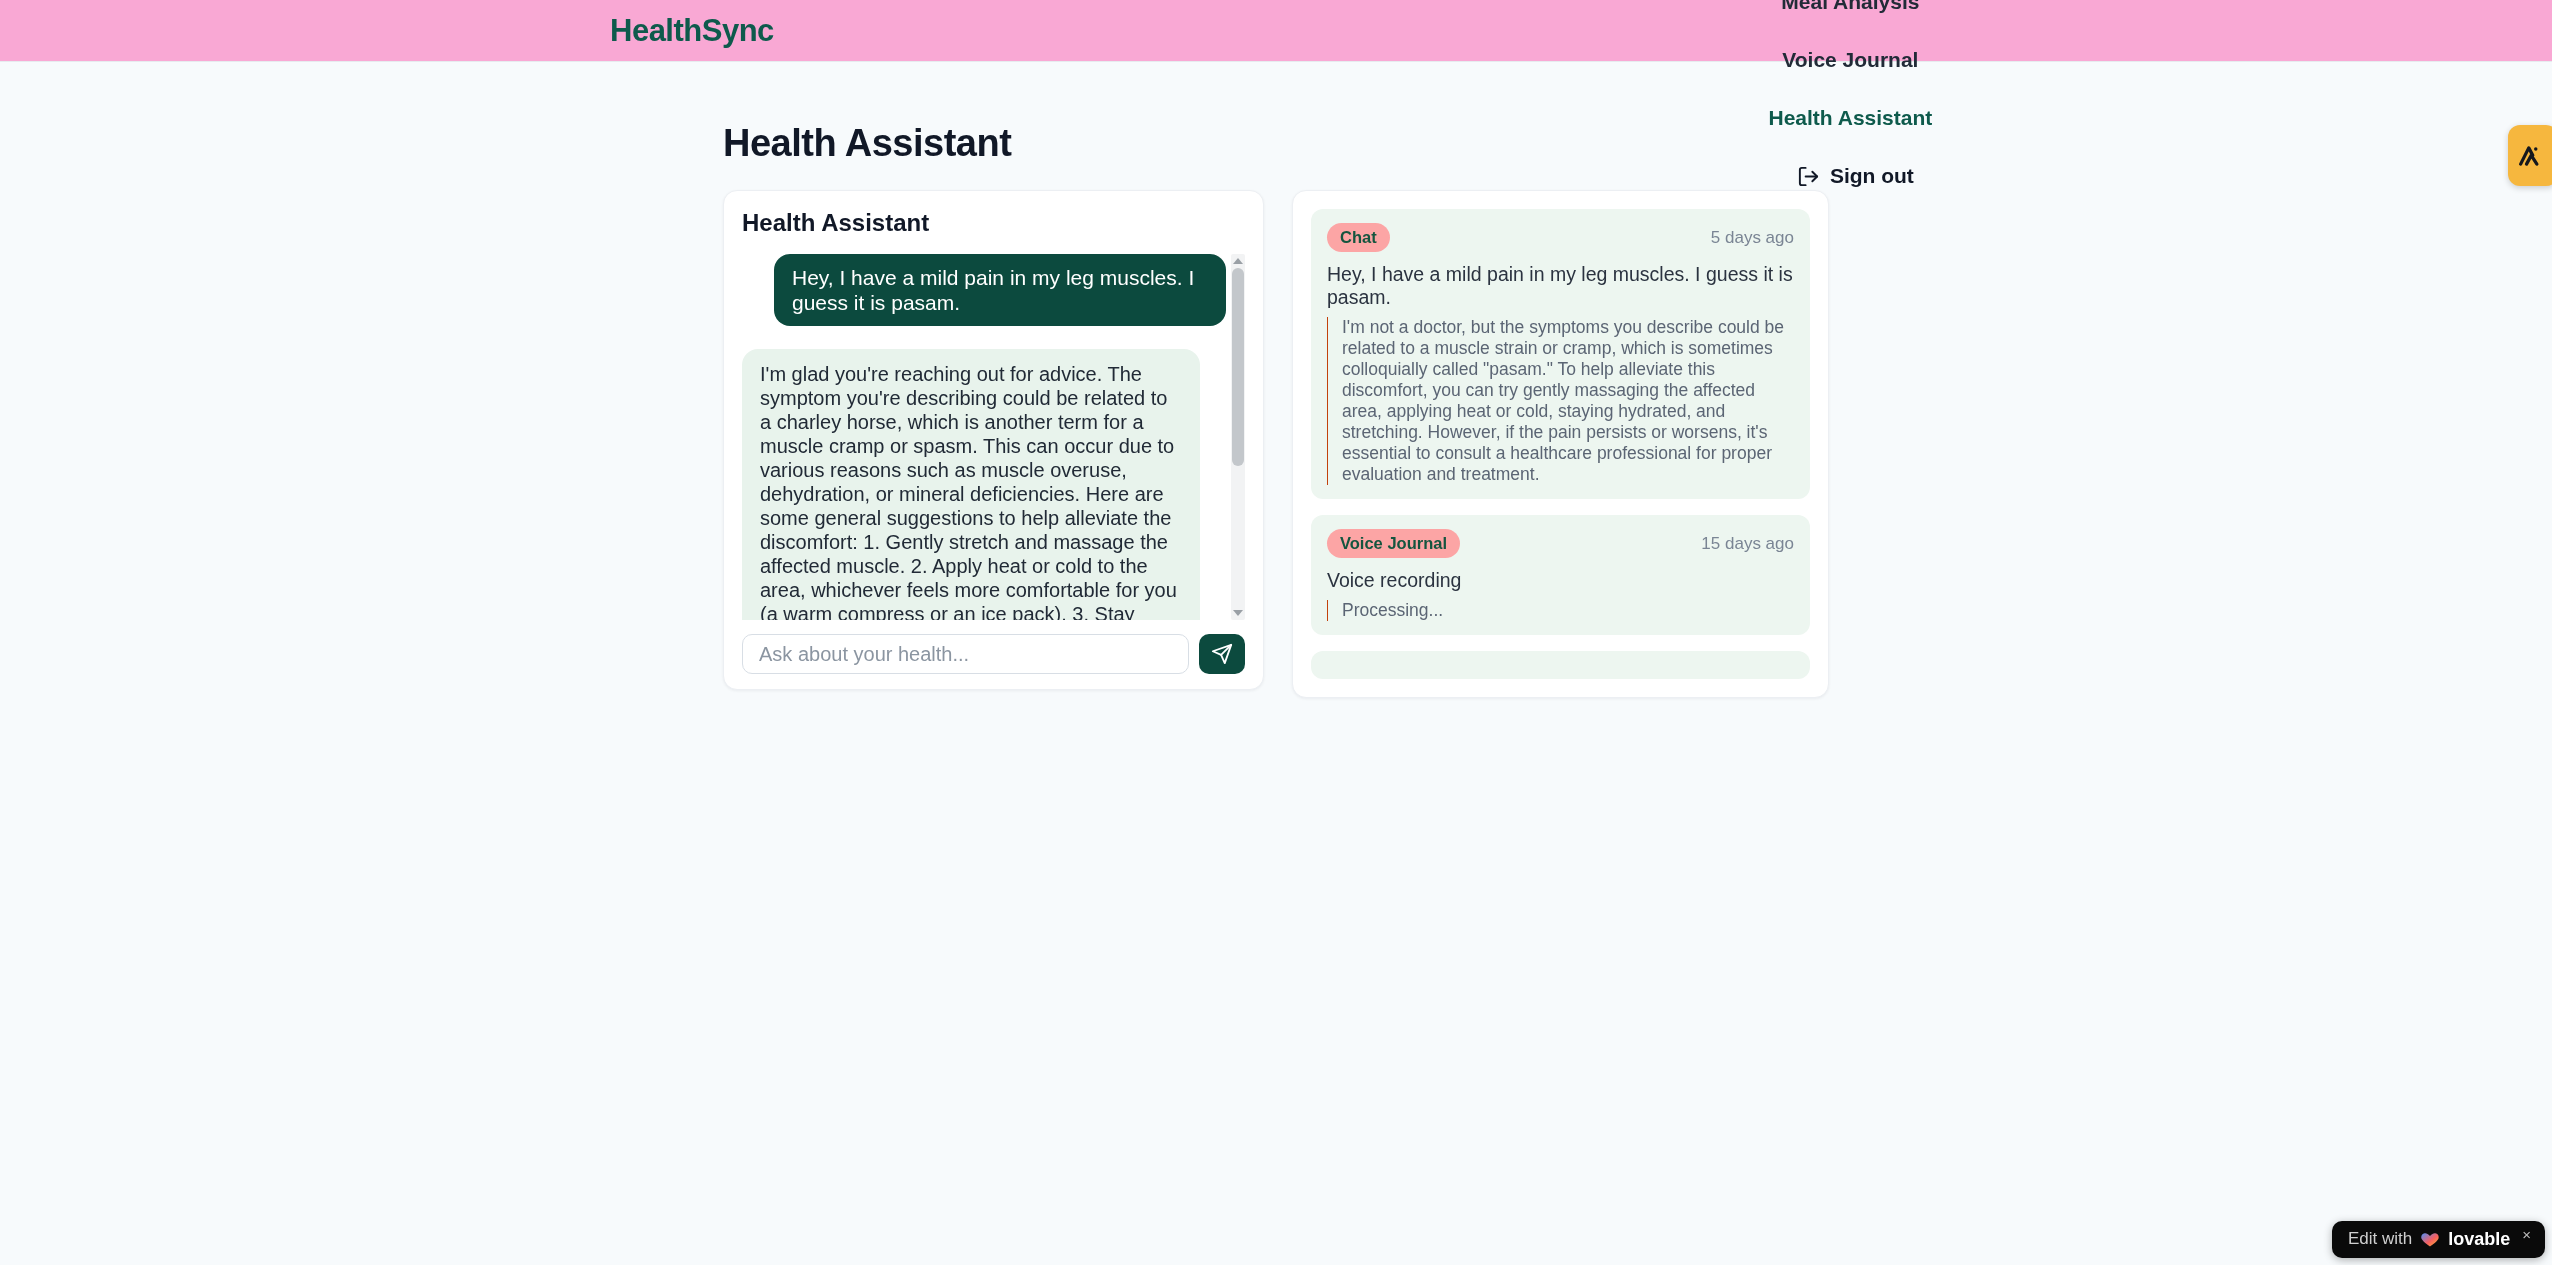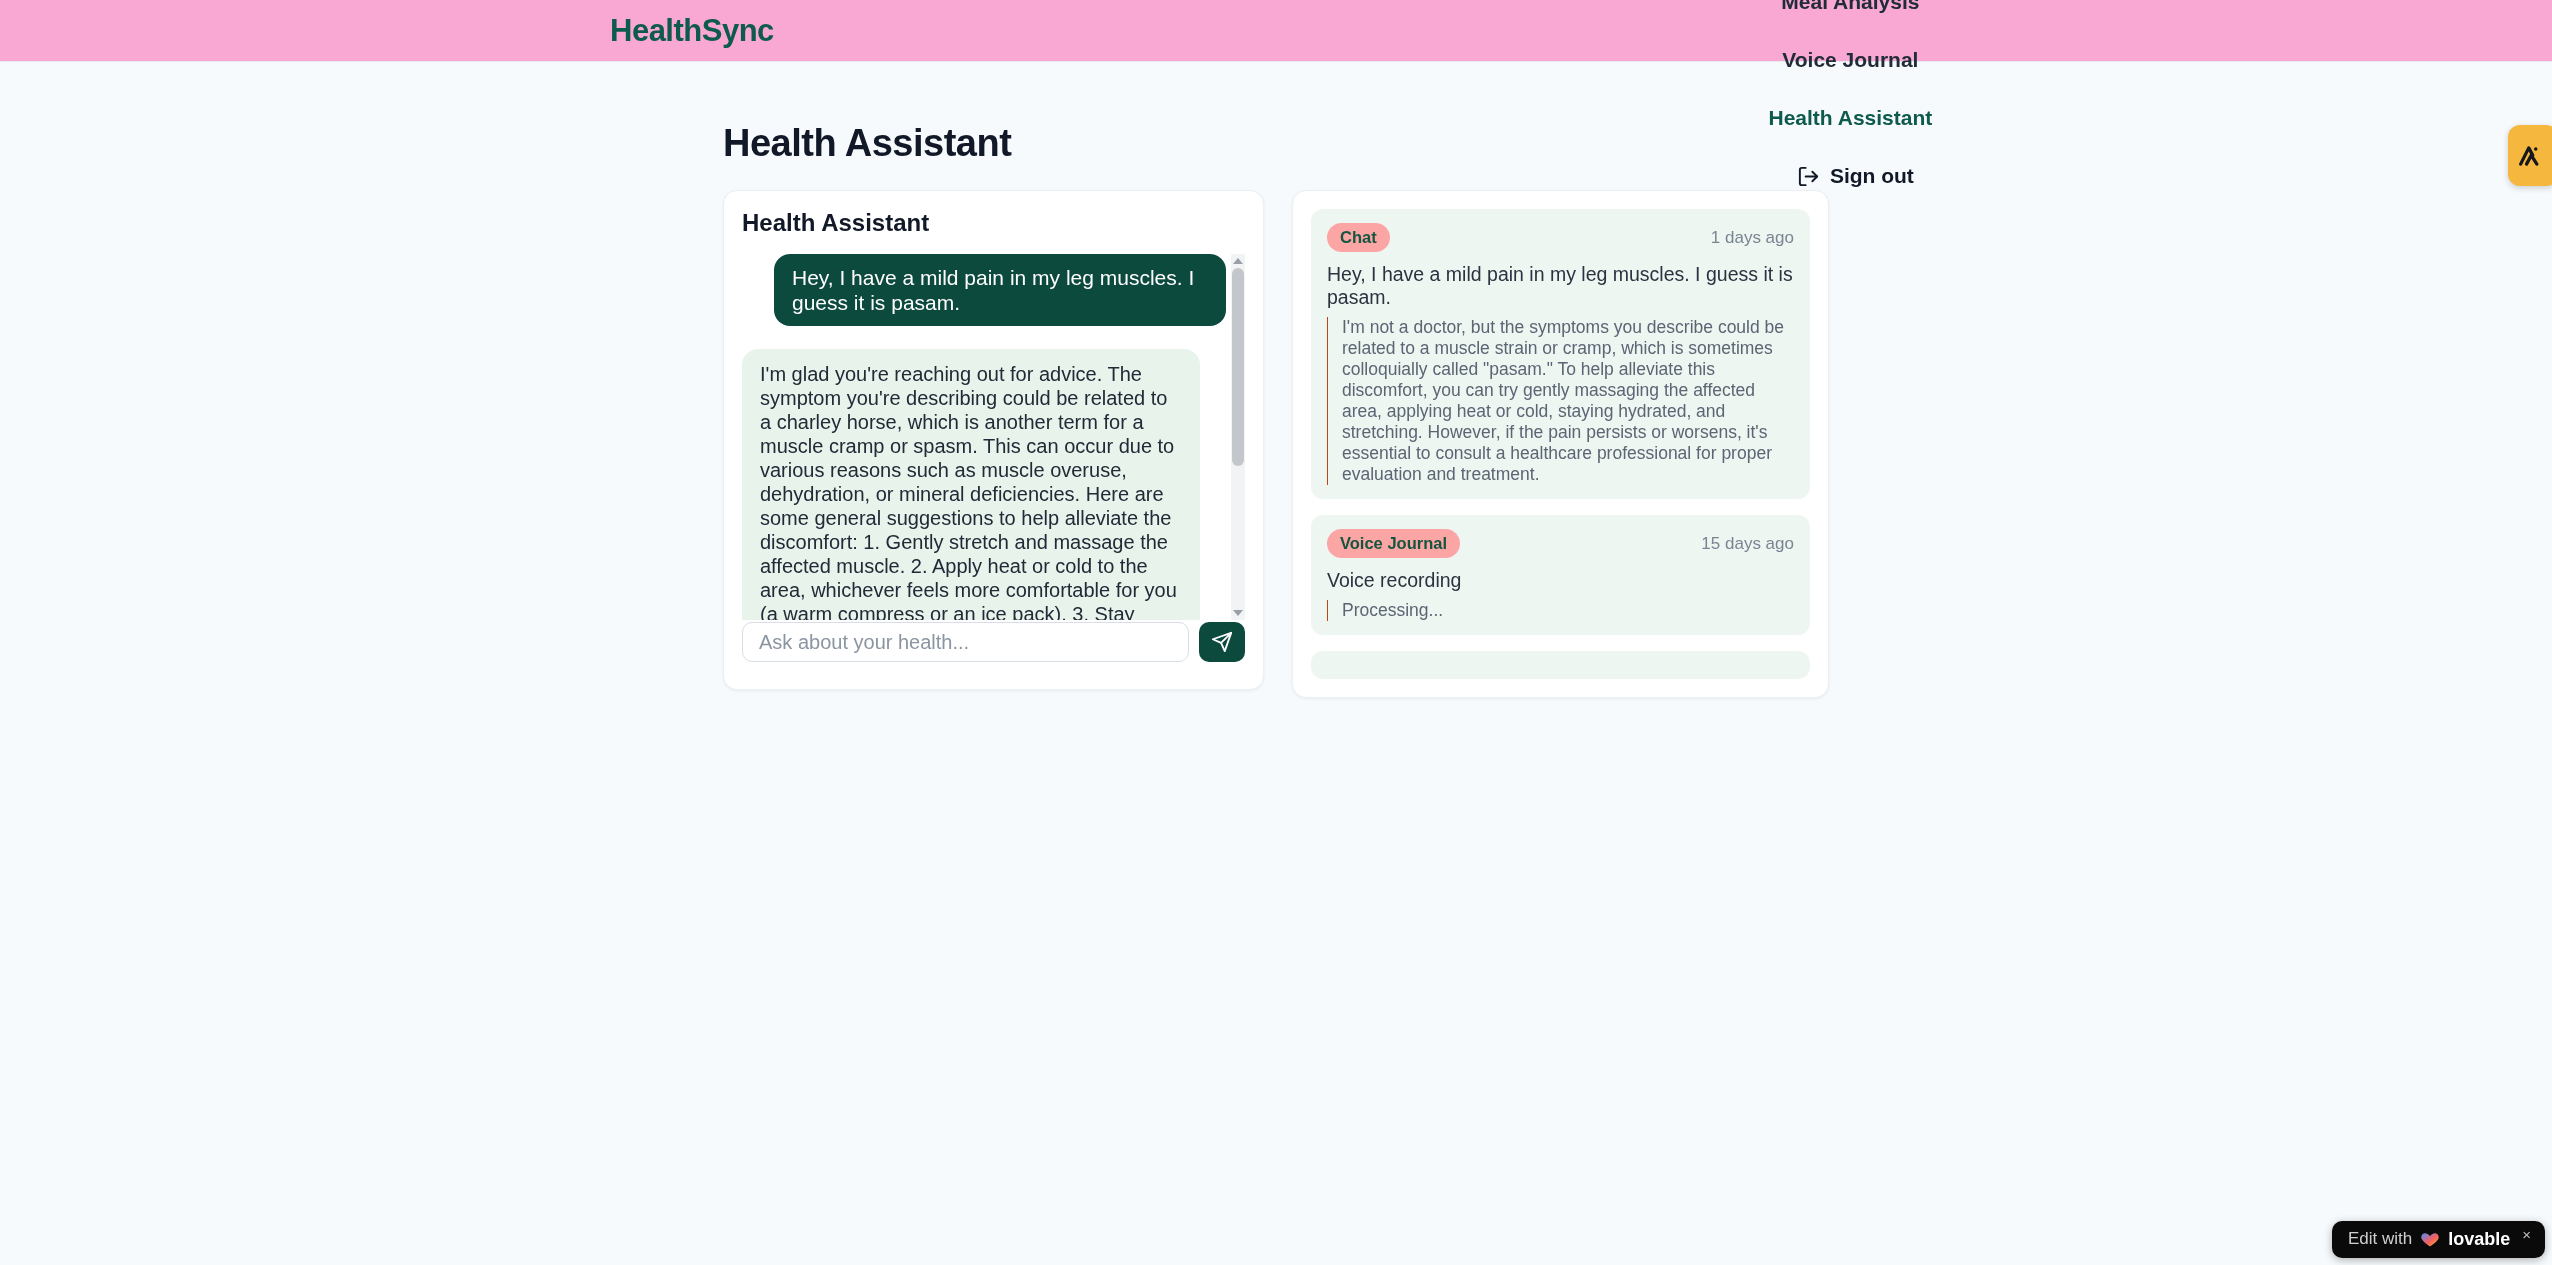--- a/index.html
+++ b/index.html
@@ -54,21 +54,21 @@
   }
 
   
   .scrollbar { width:14px; background:#f2f3f4; position:relative; border-radius:2px; }
   .sb-arrow { position:absolute; left:0; width:14px; height:12px; display:flex; align-items:center; justify-content:center; }
   .sb-arrow.up { top:1px; } .sb-arrow.down { bottom:1px; }
   .sb-tri-up { width:0; height:0; border-left:5px solid transparent; border-right:5px solid transparent; border-bottom:6px solid #9aa0a6; }
   .sb-tri-down { width:0; height:0; border-left:5px solid transparent; border-right:5px solid transparent; border-top:6px solid #9aa0a6; }
   .sb-thumb { position:absolute; left:1px; top:14px; width:12px; height:198px; background:#c3c7cb; border-radius:6px; }
 
-  .chat-input-row { display:flex; align-items:flex-end; margin-top:2px; }
+  .chat-input-row { display:flex; align-items:flex-end; margin-top:14px; }
   .chat-input {
     flex:1; height:40px; border:1px solid #d8dee5; border-radius:10px;
     padding:0 16px; font-size:20px; color:#1f2937; background:#fff; outline:none;
     font-family:"Liberation Sans", sans-serif;
   }
   .chat-input::placeholder { color:#8b95a1; }
   .send-btn {
     width:46px; height:40px; margin-left:10px; border:none; border-radius:10px;
     background:#0c4a3e; display:flex; align-items:center; justify-content:center; cursor:pointer;
   }
@@ -174,21 +174,21 @@
           </span>
         </button>
       </div>
     </div>
 
     <div class="card history-card">
 
       <div class="entry">
         <div class="entry-head">
           <span class="badge">Chat</span>
-          <span class="entry-time">1 days ago</span>
+          <span class="entry-time">5 days ago</span>
         </div>
         <div class="entry-prompt">Hey, I have a mild pain in my leg muscles. I guess it is pasam.</div>
         <div class="entry-quote">I'm not a doctor, but the symptoms you describe could be related to a muscle strain or cramp, which is sometimes colloquially called "pasam." To help alleviate this discomfort, you can try gently massaging the affected area, applying heat or cold, staying hydrated, and stretching. However, if the pain persists or worsens, it's essential to consult a healthcare professional for proper evaluation and treatment.</div>
       </div>
 
       <div class="entry">
         <div class="entry-head">
           <span class="badge">Voice Journal</span>
           <span class="entry-time">15 days ago</span>
         </div>

